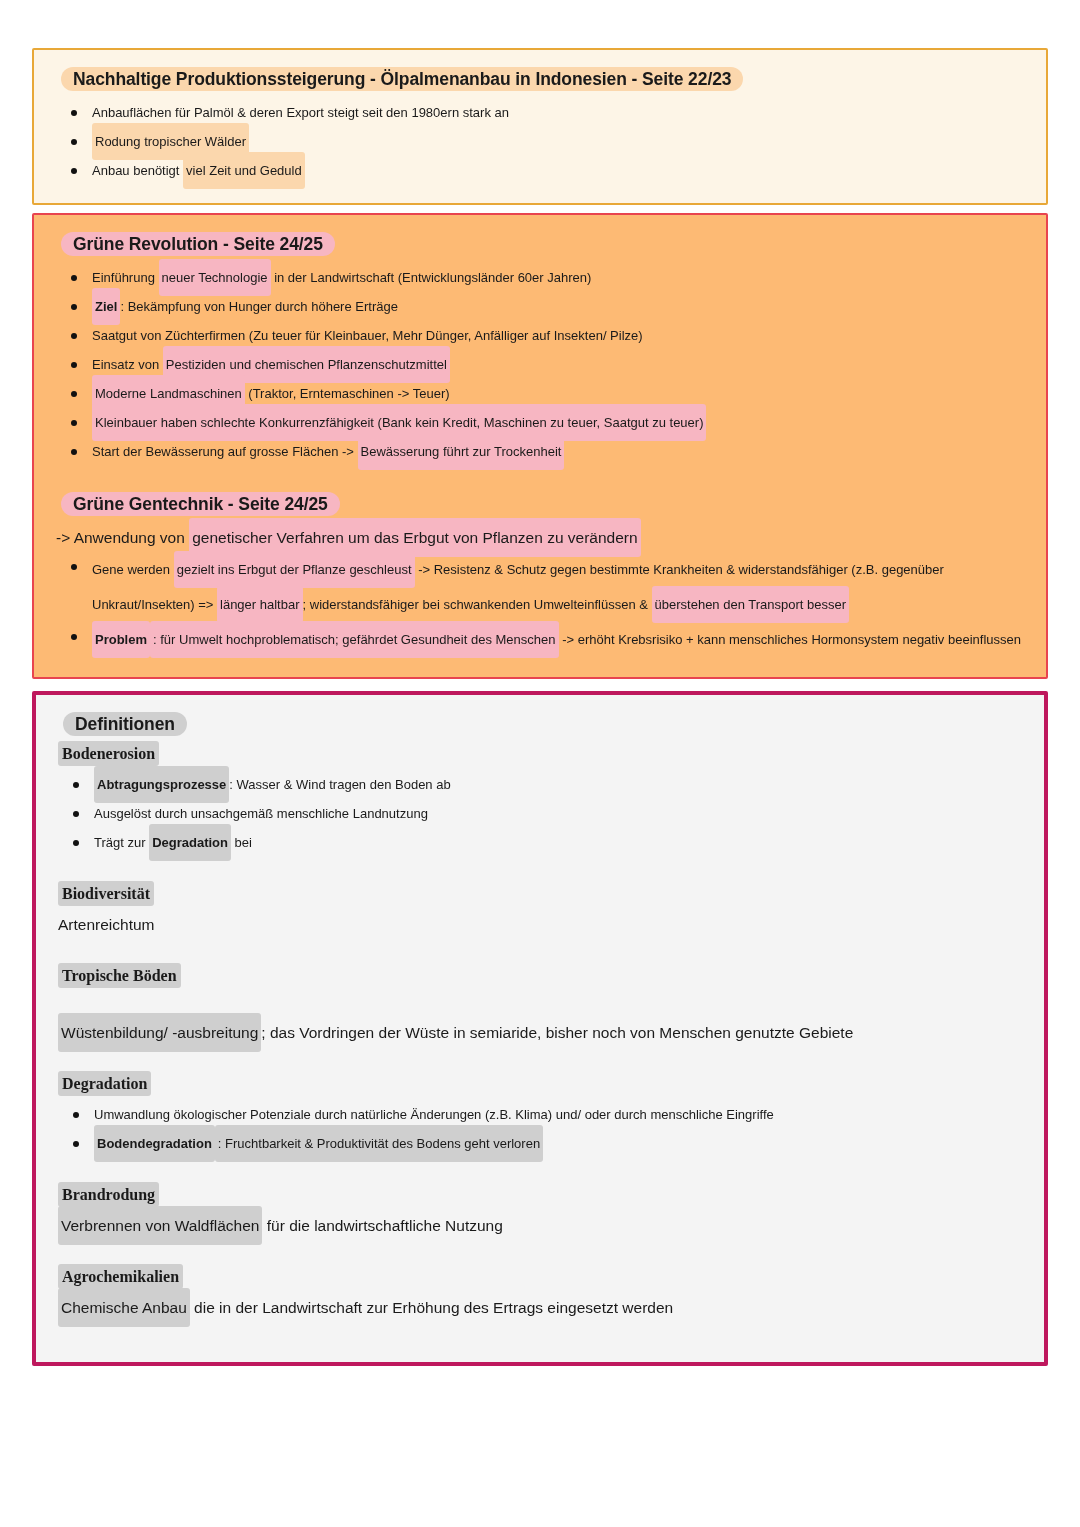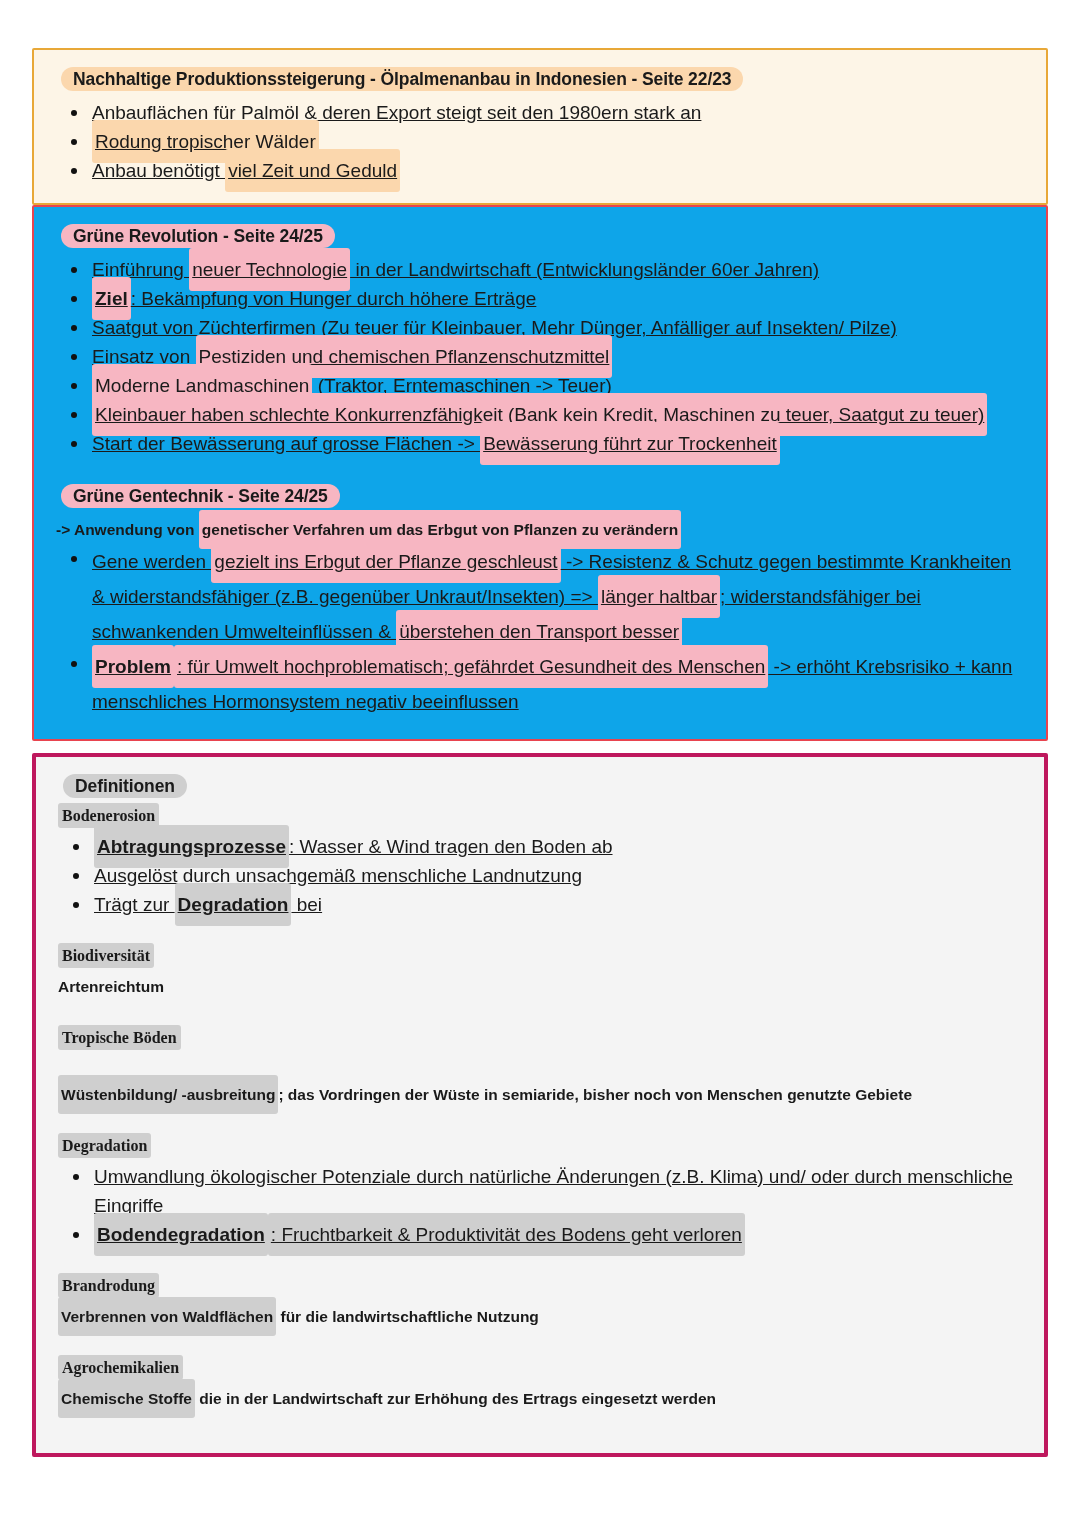--- a/index.html
+++ b/index.html
@@ -30,24 +30,24 @@
     border-radius: 2px;
   }
 
   .card-orange {
     background: #fdf5e7;
     border: 2px solid #e8a838;
     padding: 17px 20px 18px 20px;
   }
 
   .card-pink {
-    background: #0ea5e9;
+    background: #fdba74;
     border: 2px solid #e8444f;
     padding: 17px 20px 20px 20px;
-    margin-top: 0;
+    margin-top: 8px;
   }
 
   .card-gray {
     background: #f4f4f4;
     border: 4px solid #be185d;
     padding: 17px 20px 40px 20px;
     margin-top: 12px;
   }
 
   
@@ -77,42 +77,40 @@
 
   
   ul.bullets {
     list-style: none;
     margin: 0;
     padding: 0;
   }
   ul.bullets > li {
     position: relative;
     padding-left: 38px;
-    font-size: 19px;
+    font-size: 13px;
     line-height: 29px;
     margin: 0;
-    text-decoration: underline;
   }
   ul.bullets > li::before {
     content: "";
     position: absolute;
     left: 17px;
     top: 12px;
     width: 6px;
     height: 6px;
     border-radius: 50%;
     background: #111;
   }
   ul.bullets.loose > li { line-height: 35px; }
 
   .plainline {
     font-size: 15.5px;
     line-height: 29px;
     margin: 0 0 0 2px;
-    font-weight: bold;
   }
 
   .hl {
     padding: 11px 3px;
     border-radius: 3px;
     box-decoration-break: clone;
     -webkit-box-decoration-break: clone;
   }
   b, .bold { font-weight: bold; }
 </style>
@@ -189,17 +187,17 @@
     </ul>
 
     <div class="section-gap"></div>
 
     <h3 class="subheading"><span class="hl hl-gray">Brandrodung</span></h3>
     <p class="plainline"><span class="hl hl-gray">Verbrennen von Waldflächen</span><span> für die landwirtschaftliche Nutzung</span></p>
 
     <div class="section-gap"></div>
 
     <h3 class="subheading"><span class="hl hl-gray">Agrochemikalien</span></h3>
-    <p class="plainline"><span class="hl hl-gray">Chemische Stoffe</span><span> die in der Landwirtschaft zur Erhöhung des Ertrags eingesetzt werden</span></p>
+    <p class="plainline"><span class="hl hl-gray">Chemische Anbau</span><span> die in der Landwirtschaft zur Erhöhung des Ertrags eingesetzt werden</span></p>
 
   </section>
 
 </div>
 
 </body></html>

